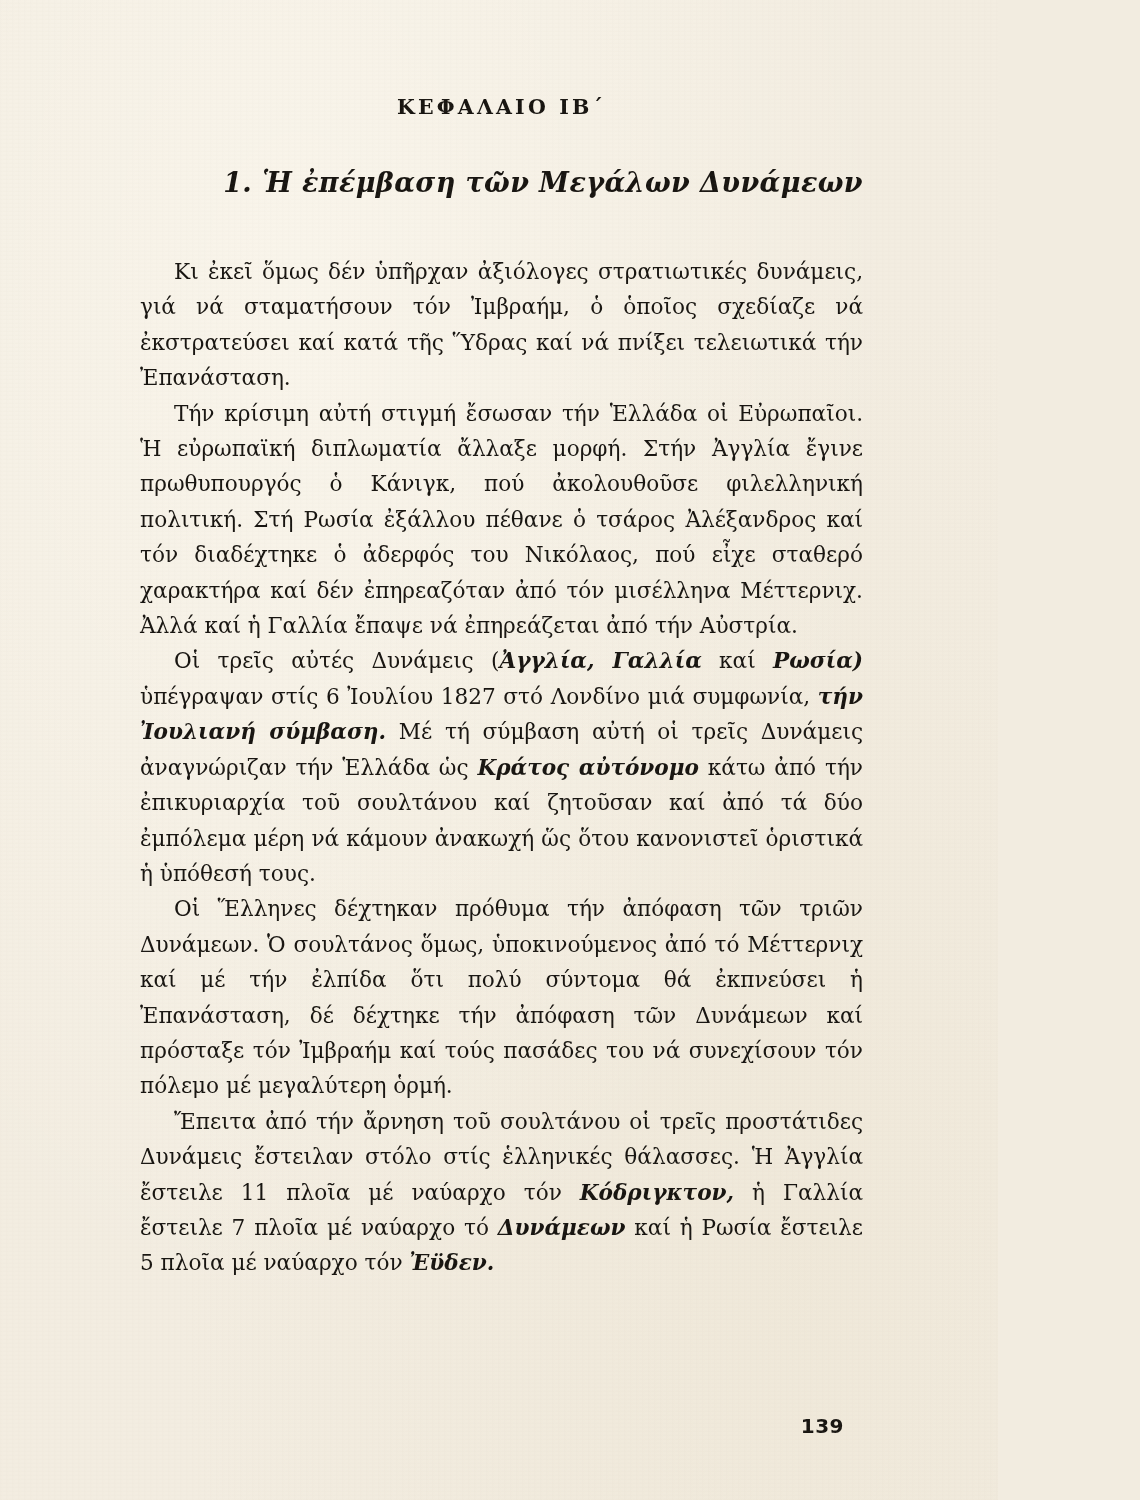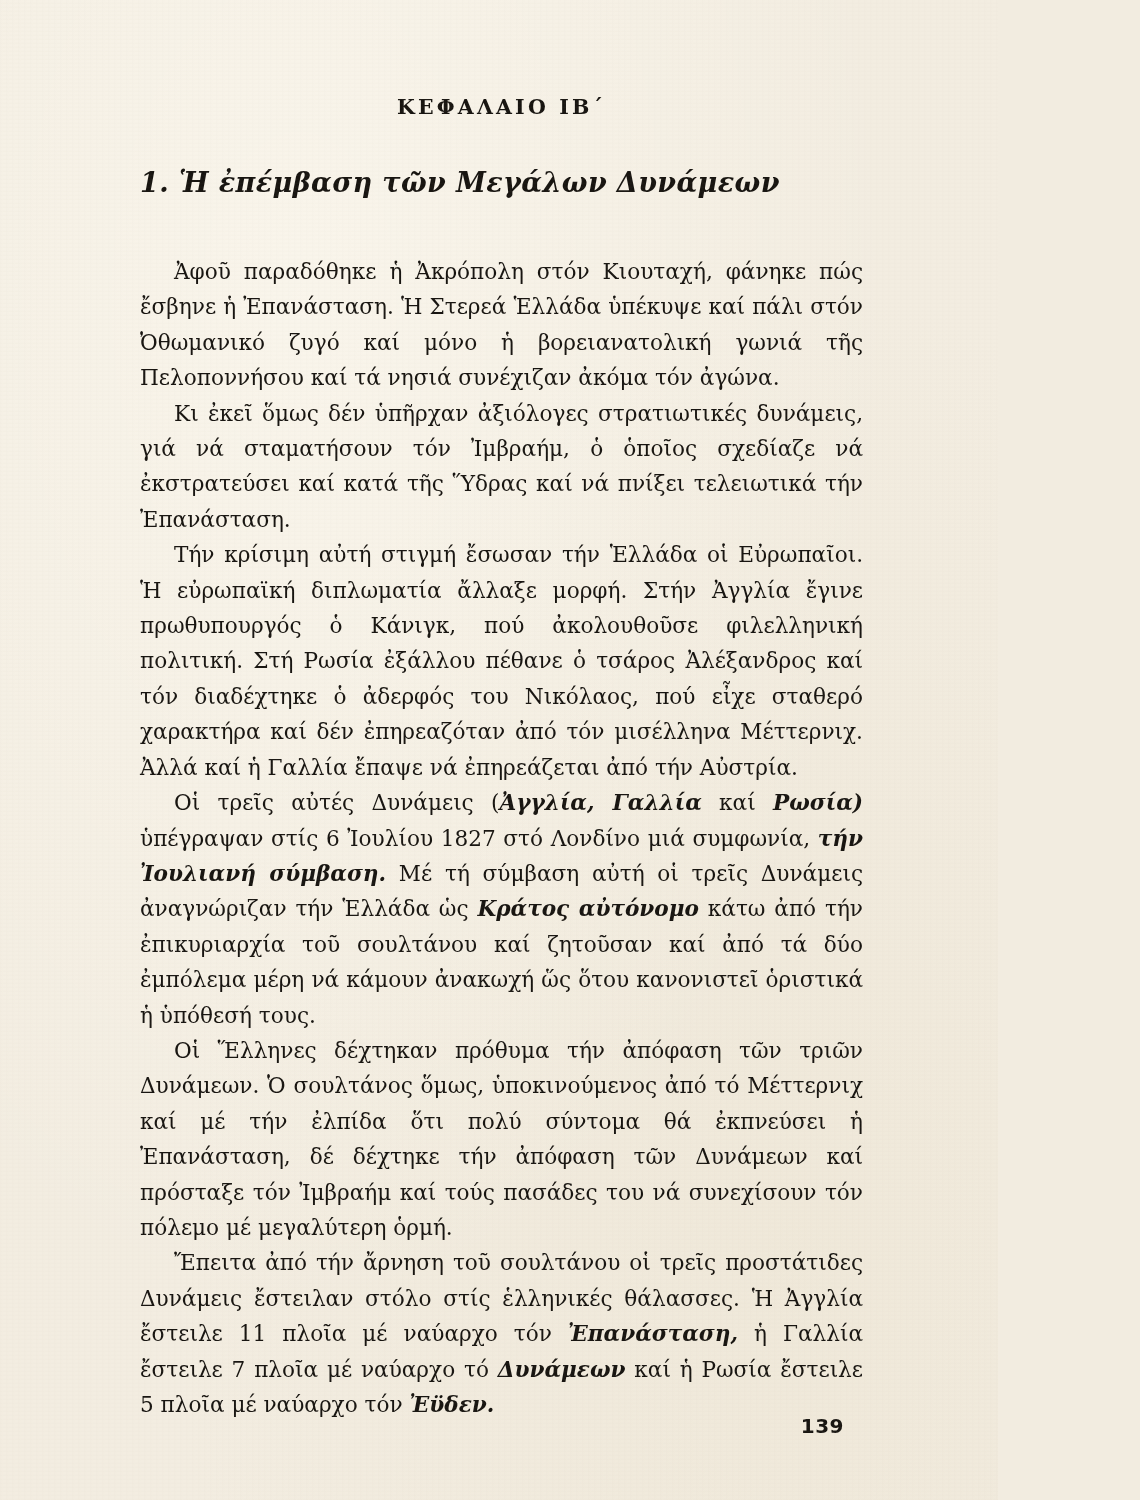--- a/index.html
+++ b/index.html
@@ -27,21 +27,21 @@
   }
   .chapter-head {
     text-align: center;
     font-size: 20.5px;
     letter-spacing: 3.2px;
     font-weight: 700;
     margin: 0 0 48px 0;
     font-family: "DejaVu Serif", "Liberation Serif", serif;
   }
   .section-title {
-    text-align: left;
+    text-align: right;
     font-size: 27px;
     font-style: italic;
     font-weight: 700;
     margin: 0 0 56px 0;
     letter-spacing: 0.4px;
   }
   .section-title .num {
     font-style: italic;
     font-weight: 700;
     margin-right: 10px;
@@ -91,24 +91,23 @@
 
 <div class="page">
 
   <div class="chapter-head">ΚΕΦΑΛΑΙΟ ΙΒ΄</div>
 
   <div class="section-title">
     <span class="num">1.</span><span>Ἡ ἐπέμβαση τῶν Μεγάλων Δυνάμεων</span>
   </div>
 
   <div class="body-text" id="body-text">
-      <p class="cont"><span>Ἀφοῦ παραδόθηκε ἡ Ἀκρόπολη στόν Κιουταχή, φάνηκε πώς ἔσβηνε ἡ Ἐπανάσταση. Ἡ Στερεά Ἑλλάδα ὑπέκυψε καί πάλι στόν Ὀθωμανικό ζυγό καί μόνο ἡ βορειανατολική γωνιά τῆς Πελοποννήσου καί τά νησιά συνέχιζαν ἀκόμα τόν ἀγώνα.</span></p>
       <p class="cont"><span>Κι ἐκεῖ ὅμως δέν ὑπῆρχαν ἀξιόλογες στρατιωτικές δυνάμεις, γιά νά σταματήσουν τόν Ἰμβραήμ, ὁ ὁποῖος σχεδίαζε νά ἐκστρατεύσει καί κατά τῆς Ὕδρας καί νά πνίξει τελειωτικά τήν Ἐπανάσταση.</span></p>
       <p class="cont"><span>Τήν κρίσιμη αὐτή στιγμή ἔσωσαν τήν Ἑλλάδα οἱ Εὐρωπαῖοι. Ἡ εὐρωπαϊκή διπλωματία ἄλλαξε μορφή. Στήν Ἀγγλία ἔγινε πρωθυπουργός ὁ Κάνιγκ, πού ἀκολουθοῦσε φιλελληνική πολιτική. Στή Ρωσία ἐξάλλου πέθανε ὁ τσάρος Ἀλέξανδρος καί τόν διαδέχτηκε ὁ ἀδερφός του Νικόλαος, πού εἶχε σταθερό χαρακτήρα καί δέν ἐπηρεαζόταν ἀπό τόν μισέλληνα Μέττερνιχ. Ἀλλά καί ἡ Γαλλία ἔπαψε νά ἐπηρεάζεται ἀπό τήν Αὐστρία.</span></p>
       <p class="cont"><span>Οἱ τρεῖς αὐτές Δυνάμεις (</span><span class="bi">Ἀγγλία, Γαλλία</span><span> καί </span><span class="bi">Ρωσία)</span><span> ὑπέγραψαν στίς 6 Ἰουλίου 1827 στό Λονδίνο μιά συμφωνία, </span><span class="bi">τήν Ἰουλιανή σύμβαση.</span><span> Μέ τή σύμβαση αὐτή οἱ τρεῖς Δυνάμεις ἀναγνώριζαν τήν Ἑλλάδα ὡς </span><span class="bi">Κράτος αὐτόνομο</span><span> κάτω ἀπό τήν ἐπικυριαρχία τοῦ σουλτάνου καί ζητοῦσαν καί ἀπό τά δύο ἐμπόλεμα μέρη νά κάμουν ἀνακωχή ὥς ὅτου κανονιστεῖ ὁριστικά ἡ ὑπόθεσή τους.</span></p>
       <p class="cont"><span>Οἱ Ἕλληνες δέχτηκαν πρόθυμα τήν ἀπόφαση τῶν τριῶν Δυνάμεων. Ὁ σουλτάνος ὅμως, ὑποκινούμενος ἀπό τό Μέττερνιχ καί μέ τήν ἐλπίδα ὅτι πολύ σύντομα θά ἐκπνεύσει ἡ Ἐπανάσταση, δέ δέχτηκε τήν ἀπόφαση τῶν Δυνάμεων καί πρόσταξε τόν Ἰμβραήμ καί τούς πασάδες του νά συνεχίσουν τόν πόλεμο μέ μεγαλύτερη ὁρμή.</span></p>
-      <p class="cont"><span>Ἔπειτα ἀπό τήν ἄρνηση τοῦ σουλτάνου οἱ τρεῖς προστάτιδες Δυνάμεις ἔστειλαν στόλο στίς ἑλληνικές θάλασσες. Ἡ Ἀγγλία ἔστειλε 11 πλοῖα μέ ναύαρχο τόν </span><span class="bi">Ἐπανάσταση,</span><span> ἡ Γαλλία ἔστειλε 7 πλοῖα μέ ναύαρχο τό </span><span class="bi">Δυνάμεων</span><span> καί ἡ Ρωσία ἔστειλε 5 πλοῖα μέ ναύαρχο τόν </span><span class="bi">Ἐϋδεν.</span></p>
+      <p class="cont"><span>Ἔπειτα ἀπό τήν ἄρνηση τοῦ σουλτάνου οἱ τρεῖς προστάτιδες Δυνάμεις ἔστειλαν στόλο στίς ἑλληνικές θάλασσες. Ἡ Ἀγγλία ἔστειλε 11 πλοῖα μέ ναύαρχο τόν </span><span class="bi">Κόδριγκτον,</span><span> ἡ Γαλλία ἔστειλε 7 πλοῖα μέ ναύαρχο τό </span><span class="bi">Δυνάμεων</span><span> καί ἡ Ρωσία ἔστειλε 5 πλοῖα μέ ναύαρχο τόν </span><span class="bi">Ἐϋδεν.</span></p>
     </div>
 
   <div class="page-number">139</div>
 
   <div class="grain"></div>
 </div>
 
 </body></html>

